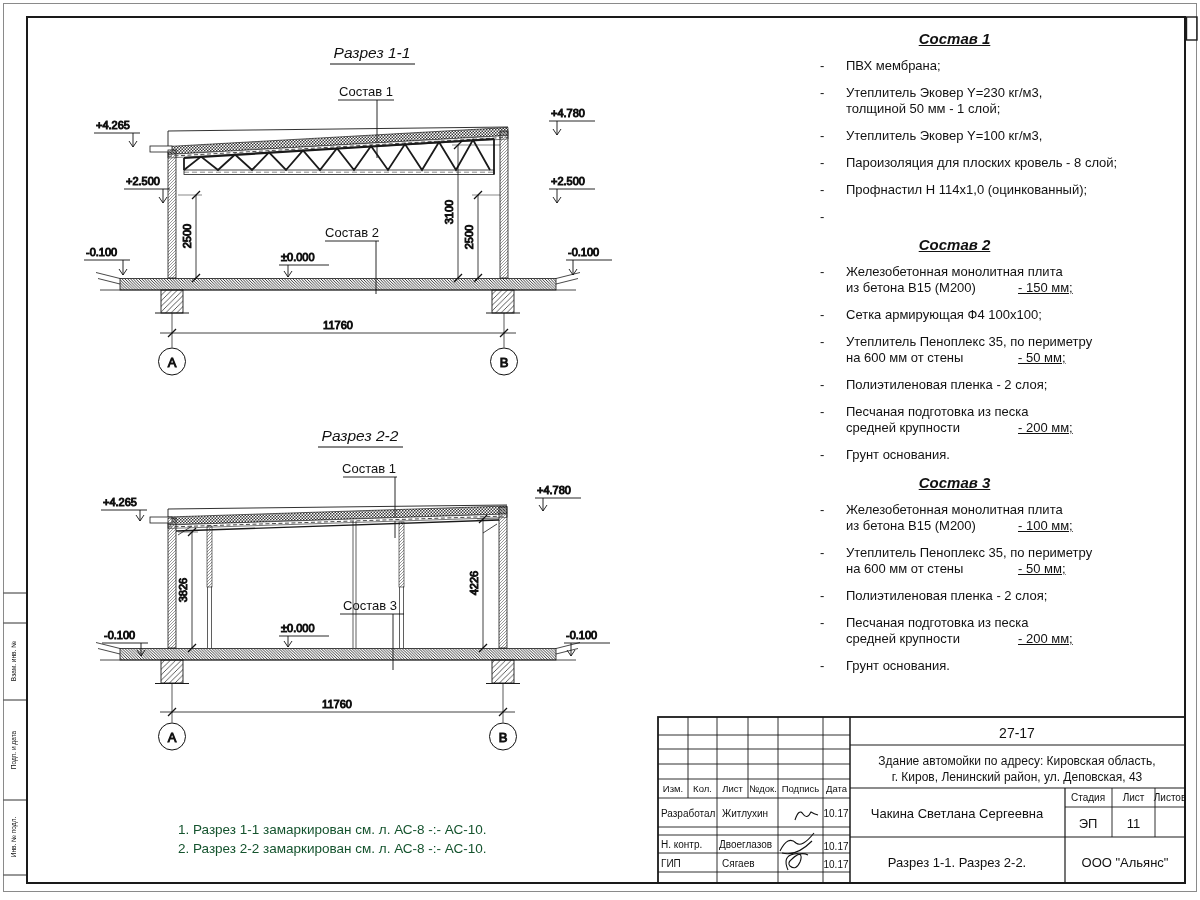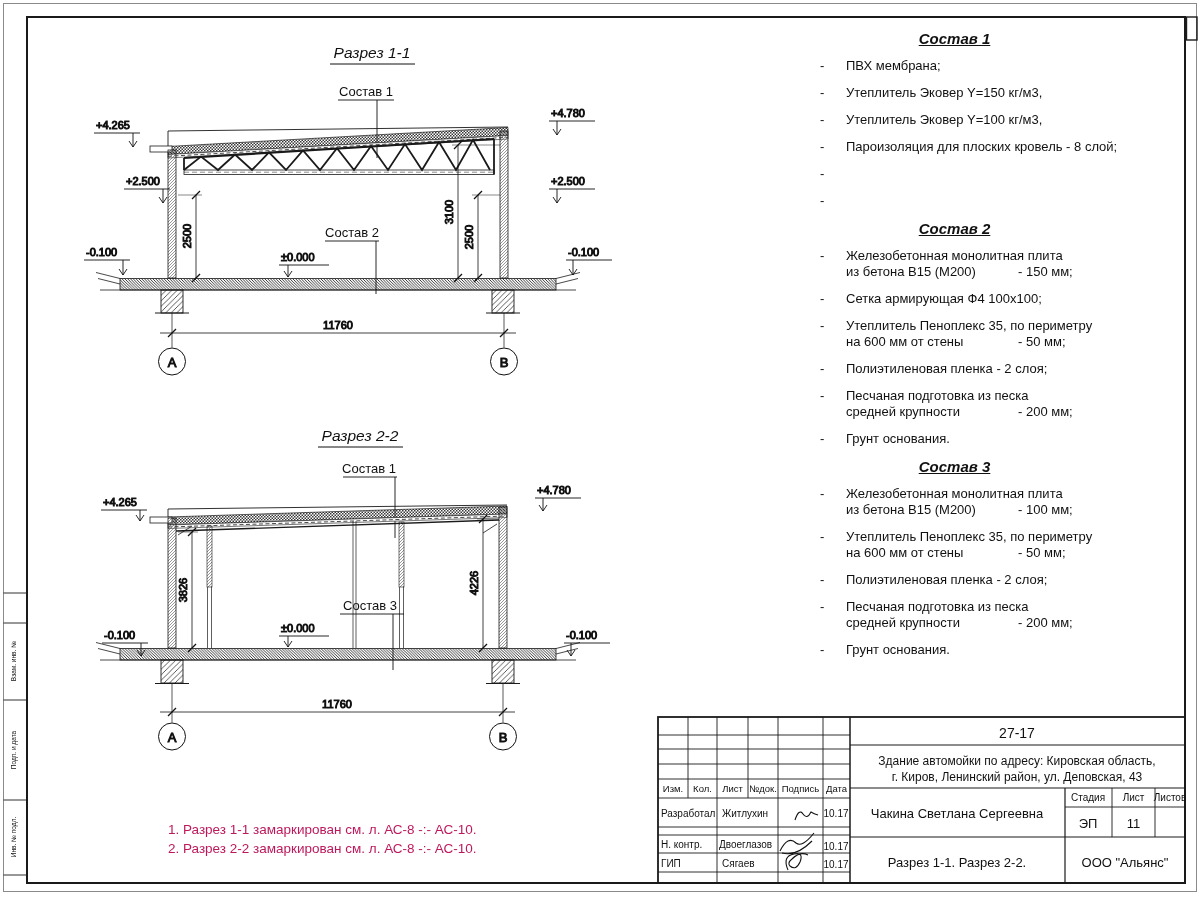--- a/index.html
+++ b/index.html
@@ -9,23 +9,23 @@
   svg text{font-family:"Liberation Sans",sans-serif;fill:#111;}
   svg .it{font-style:italic;}
   
   #comps{position:absolute;left:812px;top:22px;width:340px;font-size:13px;color:#111;}
   .comp-title{font-style:italic;font-weight:bold;font-size:15px;text-decoration:underline;
               text-align:center;width:285px;margin:8px 0 10px 0;line-height:18px;}
   .comp-item{display:flex;margin-bottom:11px;line-height:16px;}
   .comp-item .dash{width:26px;flex:none;padding-left:8px;}
   .comp-item .body{flex:1;}
   .cline{display:block;position:relative;white-space:nowrap;}
-  .cline .v{position:absolute;left:172px;top:0;}
+  .cline .v{position:absolute;left:172px;top:0;text-decoration:underline;}
   
-  #notes{position:absolute;left:168px;top:820px;font-size:13.5px;line-height:19px;color:#be185d;}
+  #notes{position:absolute;left:178px;top:820px;font-size:13.5px;line-height:19px;color:#14532d;}
 </style>
 </head>
 <body>
 
 <div id="sheet">
 
 <svg width="1200" height="900" viewBox="0 0 1200 900">
   <defs>
     <pattern id="chk" width="3" height="3" patternUnits="userSpaceOnUse">
       <rect x="0" y="0" width="1.5" height="1.5" fill="#3a3a3a"></rect>
@@ -383,37 +383,41 @@
     <div class="comp-list">
           <div class="comp-item">
             <span class="dash">-</span>
             <span class="body">
               <span class="cline"><span class="t">ПВХ мембрана;</span></span>
             </span>
           </div>
           <div class="comp-item">
             <span class="dash">-</span>
             <span class="body">
-              <span class="cline"><span class="t">Утеплитель Эковер Y=150 кг/м3,</span></span>
+              <span class="cline"><span class="t">Утеплитель Эковер Y=230 кг/м3,</span></span>
+              <span class="cline"><span class="t">толщиной 50 мм - 1 слой;</span></span>
             </span>
           </div>
           <div class="comp-item">
             <span class="dash">-</span>
             <span class="body">
               <span class="cline"><span class="t">Утеплитель Эковер Y=100 кг/м3,</span></span>
             </span>
           </div>
           <div class="comp-item">
             <span class="dash">-</span>
             <span class="body">
               <span class="cline"><span class="t">Пароизоляция для плоских кровель - 8 слой;</span></span>
             </span>
           </div>
           <div class="comp-item">
             <span class="dash">-</span>
+            <span class="body">
+              <span class="cline"><span class="t">Профнастил Н 114х1,0 (оцинкованный);</span></span>
+            </span>
           </div>
           <div class="comp-item">
             <span class="dash">-</span>
           </div>
         </div>
   </div>
   <div class="comp">
     <div class="comp-title">Состав 2</div>
     <div class="comp-list">
           <div class="comp-item">

